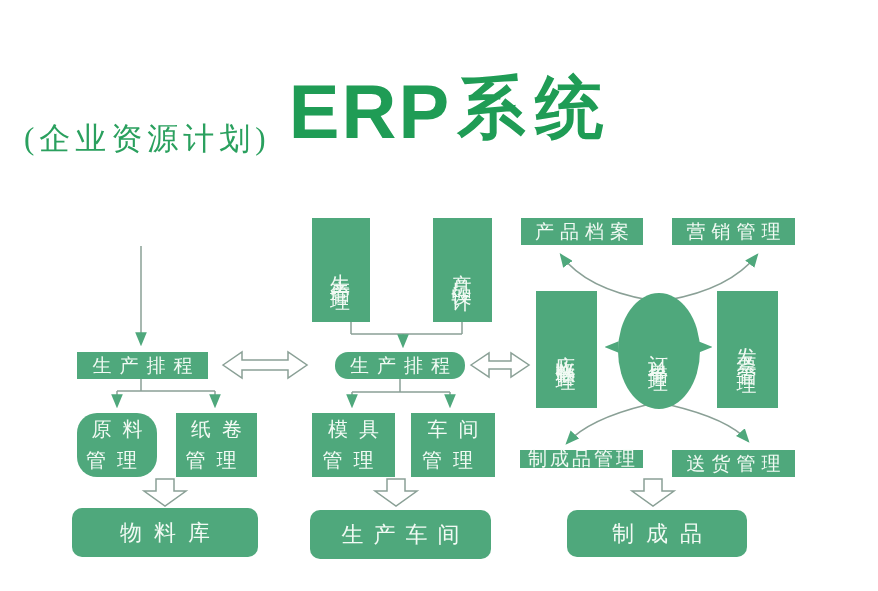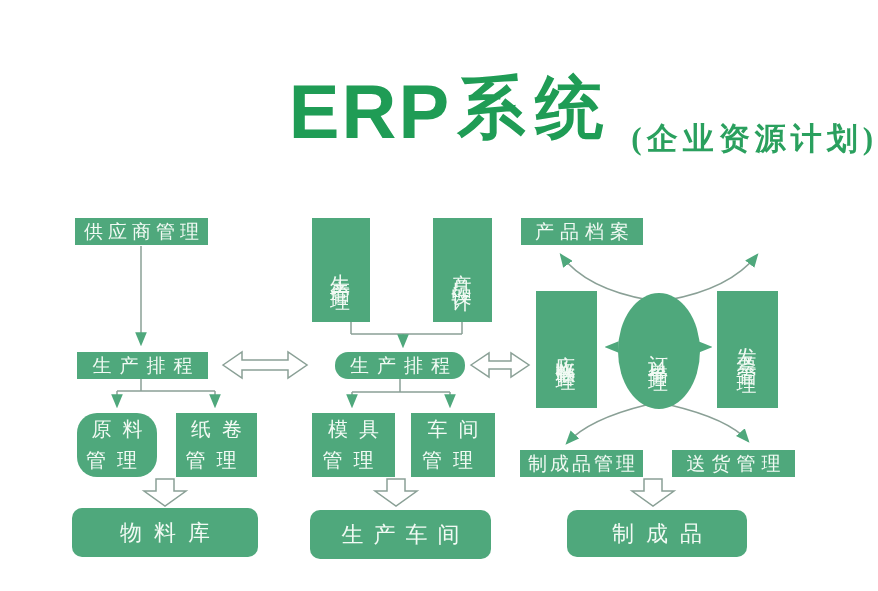--- a/index.html
+++ b/index.html
@@ -4,22 +4,22 @@
 <style>
   html,body{margin:0;padding:0;}
   body{background:#ffffff;font-family:"Liberation Serif","DejaVu Serif",serif;}
   .stage{position:relative;width:878px;height:591px;background:#ffffff;overflow:hidden;}
 
   
   .title-wrap{position:absolute;left:0;top:26px;width:100%;text-align:center;color:#1f9c55;}
   .title-inner{display:inline-flex;margin-left:24px;margin-top:48px;}
   .title-latin{font-family:"Liberation Sans","DejaVu Sans",sans-serif;font-weight:900;font-size:76px;letter-spacing:2px;line-height:1;}
   .title-cjk{font-family:"Liberation Serif","DejaVu Serif",serif;font-weight:700;font-size:68px;letter-spacing:10px;line-height:1;margin-left:6px;}
-  .subtitle{position:absolute;left:0;top:118px;width:100%;text-align:right;color:#2aa05e;
-            font-size:31px;font-weight:700;letter-spacing:5px;}
+  .subtitle{position:absolute;left:0;top:118px;width:100%;text-align:left;color:#2aa05e;
+            font-size:31px;font-weight:400;letter-spacing:5px;}
   .subtitle-inner{margin-left:24px;}
 
   
   .box{position:absolute;background:#4fa87c;color:#f2faf4;display:flex;align-items:center;justify-content:center;box-sizing:border-box;}
   .box-h{font-size:19px;}
   .ls3{letter-spacing:3px;text-indent:3px;}
   .ls5{letter-spacing:5px;text-indent:5px;}
   .ls6{letter-spacing:6px;text-indent:6px;}
   .ls8{letter-spacing:8px;text-indent:8px;}
   .box-2line span{white-space:pre-line;text-align:center;font-size:20px;letter-spacing:11px;text-indent:11px;line-height:31px;}
@@ -40,21 +40,21 @@
   .n-design{left:433px;top:218px;width:59px;height:104px;}
   .n-sched{left:335px;top:352px;width:130px;height:27px;border-radius:13px;}
   .n-mold{left:312px;top:413px;width:83px;height:64px;}
   .n-workshop{left:411px;top:413px;width:84px;height:64px;}
   .n-prodshop{left:310px;top:510px;width:181px;height:49px;letter-spacing:10px;text-indent:10px;}
   .n-archive{left:521px;top:218px;width:122px;height:27px;}
   .n-marketing{left:672px;top:218px;width:123px;height:27px;}
   .n-receivables{left:536px;top:291px;width:61px;height:117px;}
   .n-order{left:618px;top:293px;width:82px;height:116px;}
   .n-invoice{left:717px;top:291px;width:61px;height:117px;}
-  .n-fgmgmt{left:520px;top:450px;width:123px;height:27px;}
+  .n-fgmgmt{left:520px;top:450px;width:123px;height:18px;}
   .n-delivery{left:672px;top:450px;width:123px;height:27px;}
   .n-finished{left:567px;top:510px;width:180px;height:47px;letter-spacing:12px;text-indent:12px;}
 
   .connector-layer{position:absolute;left:0;top:0;width:878px;height:591px;z-index:1;}
   .box{z-index:2;}
 </style>
 </head>
 <body>
 
 <div class="stage">
@@ -102,21 +102,20 @@
 
       <polygon points="223,365 242,352 242,360 288,360 288,352 307,365 288,378 288,370 242,370 242,378"></polygon>
       <polygon points="471,365 489,353 489,361 511,361 511,353 529,365 511,377 511,369 489,369 489,377"></polygon>
 
       <polygon points="156,479 174,479 174,491 186,491 165,506 144,491 156,491"></polygon>
       <polygon points="387,479 405,479 405,491 417,491 396,506 375,491 387,491"></polygon>
       <polygon points="644,479 662,479 662,491 674,491 653,506 632,491 644,491"></polygon>
     </g>
   </svg>
 
-  <div class="box box-h ls5 n-supplier">供应商管理</div>
   <div class="box box-h ls8 n-purchasing">生产排程</div>
   <div class="box box-2line n-raw">
       <span>原料
 管理</span>
     </div>
   <div class="box box-2line n-paper">
       <span>纸卷
 管理</span>
     </div>
   <div class="box box-round n-matstore">物料库</div>
@@ -132,20 +131,21 @@
       <span>模具
 管理</span>
     </div>
   <div class="box box-2line n-workshop">
       <span>车间
 管理</span>
     </div>
   <div class="box box-round n-prodshop">生产车间</div>
 
   <div class="box box-h ls6 n-archive">产品档案</div>
+  <div class="box box-h ls6 n-marketing">营销管理</div>
   <div class="box box-v vls4 n-receivables">
       <span>应收款管理</span>
     </div>
   <div class="box ellipse box-v vls6 n-order">
       <span>订单管理</span>
     </div>
   <div class="box box-v vls9 n-invoice">
       <span>发票管理</span>
     </div>
   <div class="box box-h ls3 n-fgmgmt">制成品管理</div>

